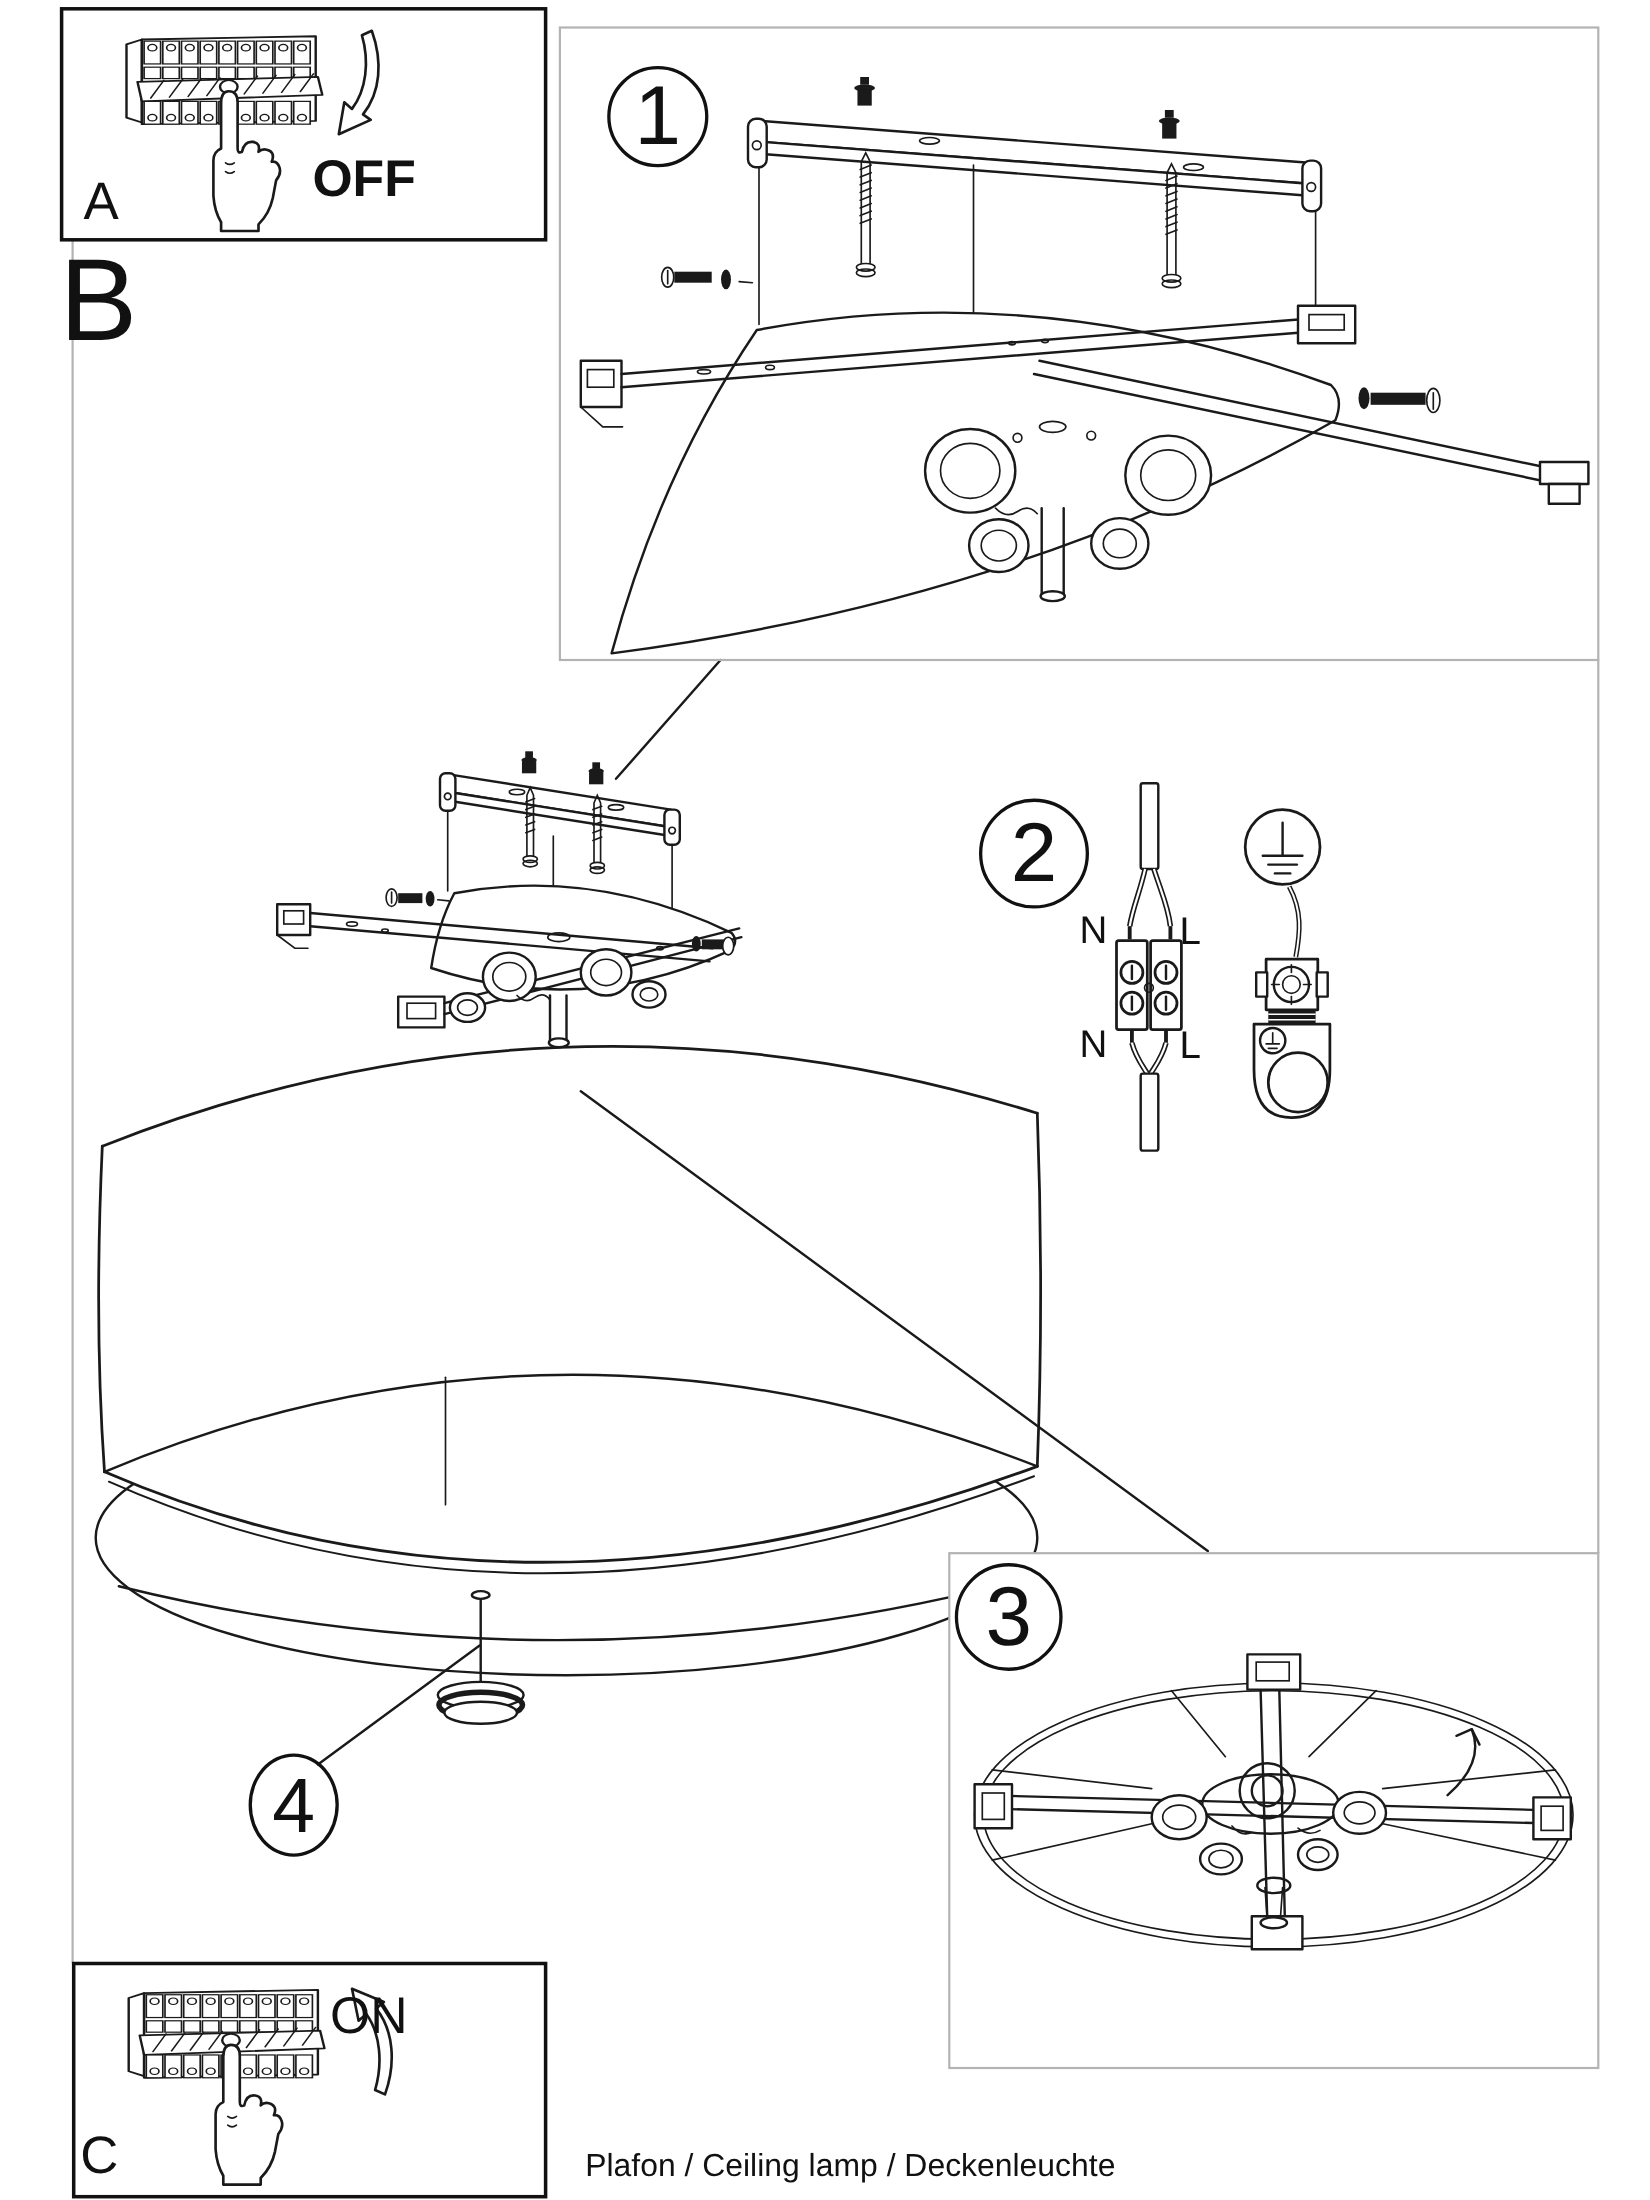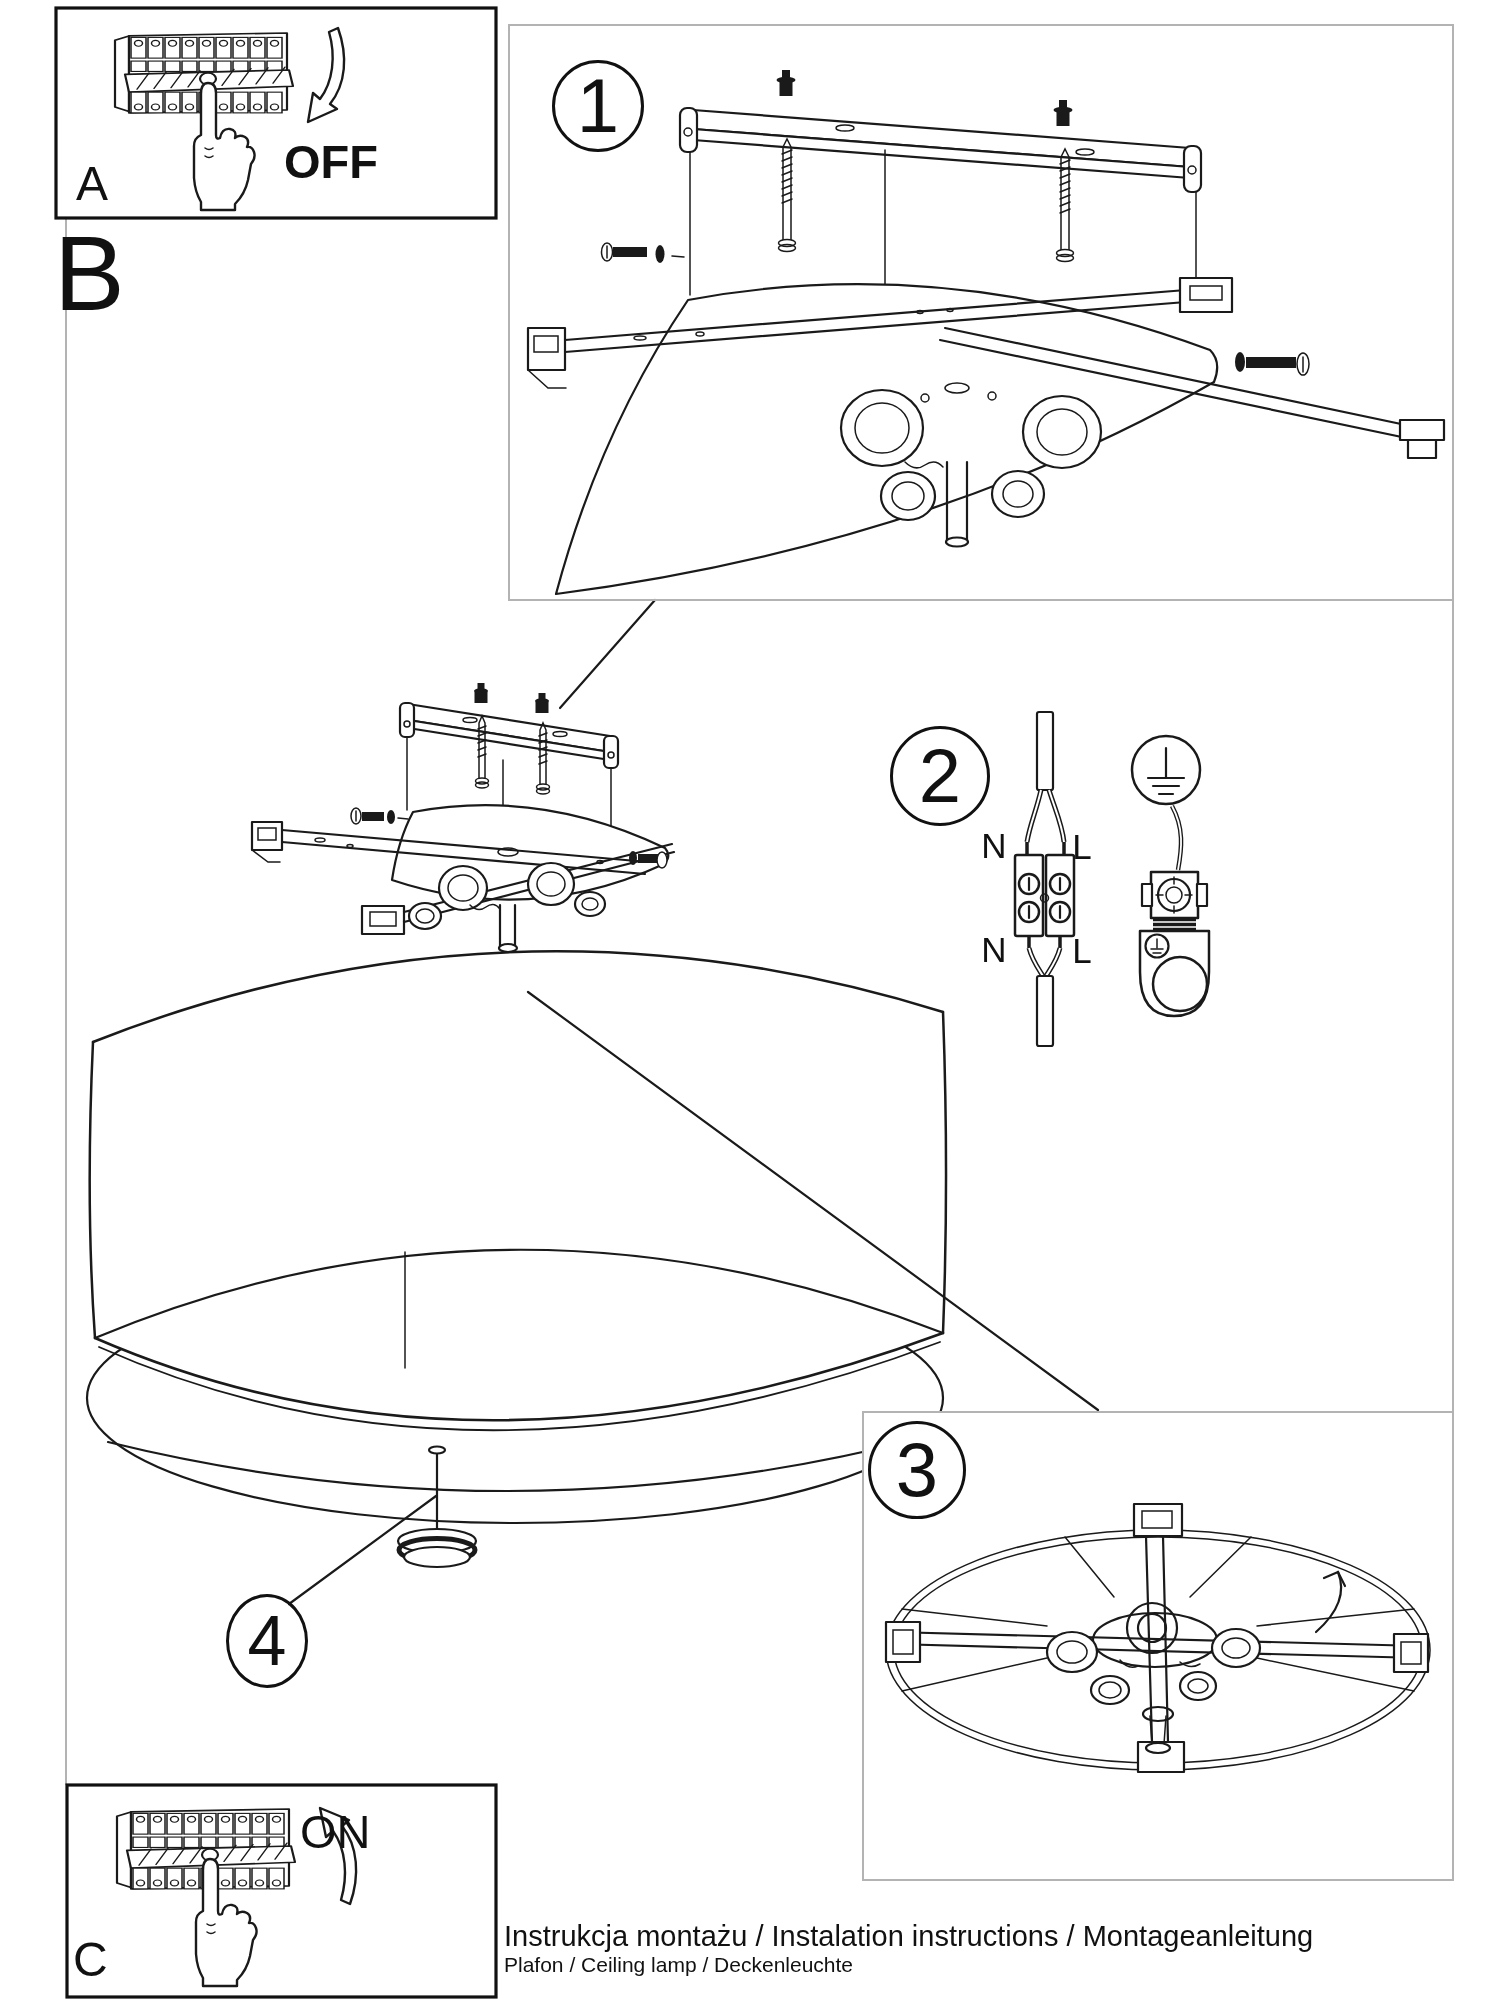--- a/index.html
+++ b/index.html
@@ -480,16 +480,15 @@
   <div class="stepnum" style="left:226px;top:1594px;width:76px;height:88px;font-size:70px;">4</div>
 
   <div class="txt ctr" style="left:974px;top:826px;width:40px;font-size:35px;">N</div>
   <div class="txt ctr" style="left:1062px;top:827px;width:40px;font-size:35px;">L</div>
   <div class="txt ctr" style="left:974px;top:930px;width:40px;font-size:35px;">N</div>
   <div class="txt ctr" style="left:1062px;top:931px;width:40px;font-size:35px;">L</div>
 
   <div class="txt" style="left:73px;top:1932px;font-size:48px;">C</div>
   <div class="txt" style="left:300px;top:1804px;font-size:47px;">ON</div>
 
-  <div class="txt" style="left:504px;top:1920px;font-size:29px;">Instrukcja montażu / Instalation instructions / Montageanleitung</div>
-  <div class="txt" style="left:504px;top:1953px;font-size:21px;text-align:right;">Plafon / Ceiling lamp / Deckenleuchte</div>
+  <div class="txt" style="left:532px;top:1953px;font-size:29px;text-align:right;">Plafon / Ceiling lamp / Deckenleuchte</div>
 
 </div>
 
 </body></html>

